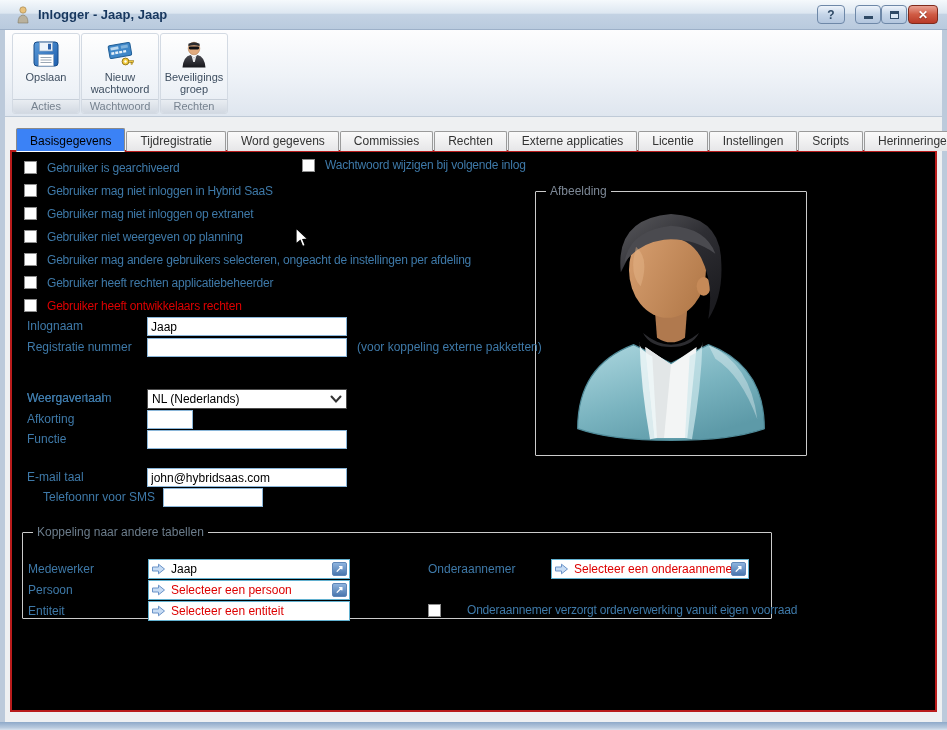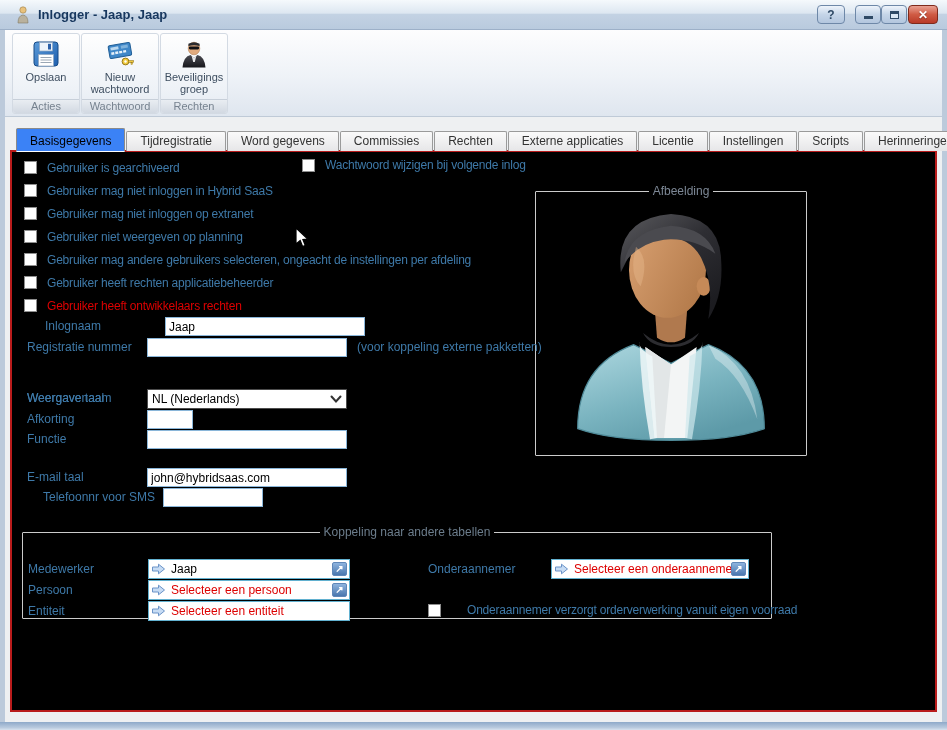--- a/index.html
+++ b/index.html
@@ -64,21 +64,21 @@
   .cb-row.highlighted { border-color:#000; }
   .cb { width:13px; height:13px; background:#fff; border:1px solid #8e8e8e; flex:none;
     display:flex; align-items:center; justify-content:center; font-size:12px; font-weight:bold; color:#000; }
   .cb-label { color:#3e79a8; white-space:nowrap; letter-spacing:-0.2px; }
   .cb-row.c-red .cb-label { color:#dd0000; }
   .cb-single { position:absolute; display:flex; align-items:center; gap:10px; }
   .cb-single .cb-label { color:#3e79a8; }
 
   
   fieldset { position:absolute; border:1px solid #cbcbcb; border-radius:1px; }
-  legend { font-size:12px; color:#7d8896; margin-left:10px; padding:0 4px;text-align:center; }
+  legend { font-size:12px; color:#7d8896; margin-left:10px; padding:0 4px; }
   .fs-image { left:523px; top:32px; width:272px; height:272px; }
   .fs-link  { left:10px; top:373px; width:750px; height:94px; }
   .fs-link legend { color:#6c7d8c; }
 
   
   .frow { position:absolute; height:20px; }
   .flabel { position:absolute; left:15px; top:2px; color:#3e79a8; white-space:nowrap; }
   .finput { position:absolute; left:135px; top:0; height:19px; border:1px solid #8ab6d9;
     font-family:"Liberation Sans",sans-serif; font-size:12px; padding:0 3px; color:#000; background:#fff; }
   .fnote { position:absolute; left:345px; top:2px; color:#3e79a8; white-space:nowrap; }
@@ -280,21 +280,21 @@
         <path d="M86 92 L114 92 L112 118 Q100 126 88 118 Z" fill="#b07починка84e"></path>
         <path d="M86 92 L114 92 L112 118 Q100 126 88 118 Z" fill="#b0794e"></path>
         <ellipse cx="97" cy="60" rx="33" ry="41" fill="url(#skin)"></ellipse>
         <ellipse cx="128" cy="74" rx="6" ry="8" fill="#c68a58"></ellipse>
         <path d="M57 62 Q52 16 100 12 Q142 14 143 52 Q145 82 132 102 Q137 72 126 50 Q117 32 94 31 Q70 33 60 56 Z" fill="url(#hair)"></path>
         <path d="M60 54 Q64 26 100 22 Q130 24 138 46 Q118 32 94 34 Q72 37 60 54 Z" fill="#4a4a4f"></path>
         <path d="M70 40 Q82 50 74 74 Q66 66 68 50 Z" fill="#e6b88c" opacity="0.45"></path>
       </svg>
     </fieldset>
 
-    <div class="frow" style="top:165px; left:18px; width:520px;">
+    <div class="frow" style="top:165px; left:0; width:520px;">
       <span class="flabel">Inlognaam</span>
       <input class="finput" style="width: 200px;" value="Jaap">
     </div>
     <div class="frow" style="top:186px; left:0; width:620px;">
       <span class="flabel">Registratie nummer</span>
       <input class="finput" style="width: 200px;" value="">
       <span class="fnote">(voor koppeling externe pakketten)</span>
     </div>
     <div class="frow" style="top:217px; left:0; width:520px;margin-top:20px;">
       <span class="flabel">Weergavenaam</span>

